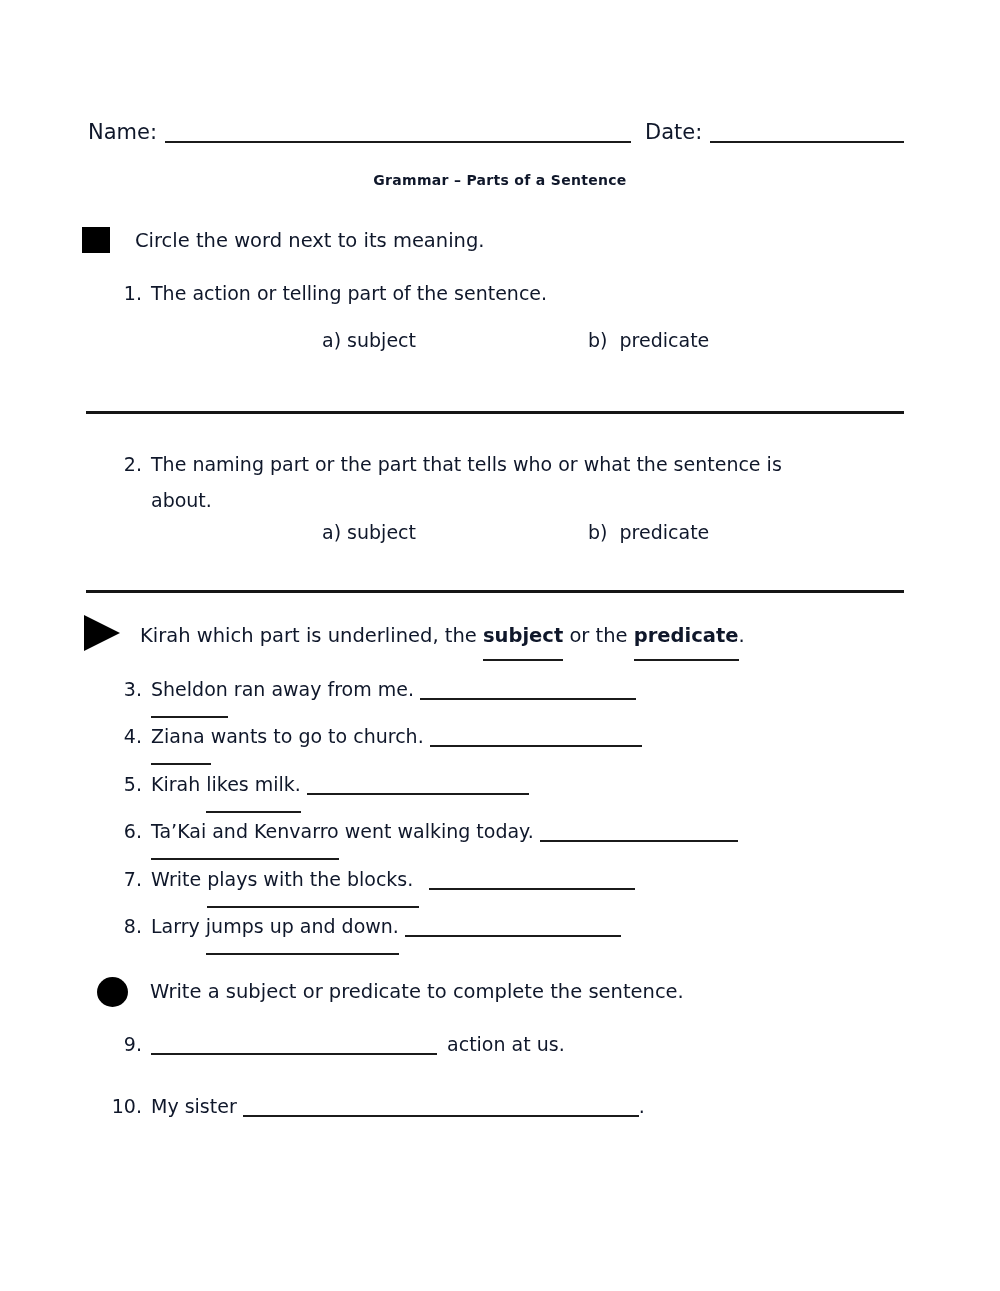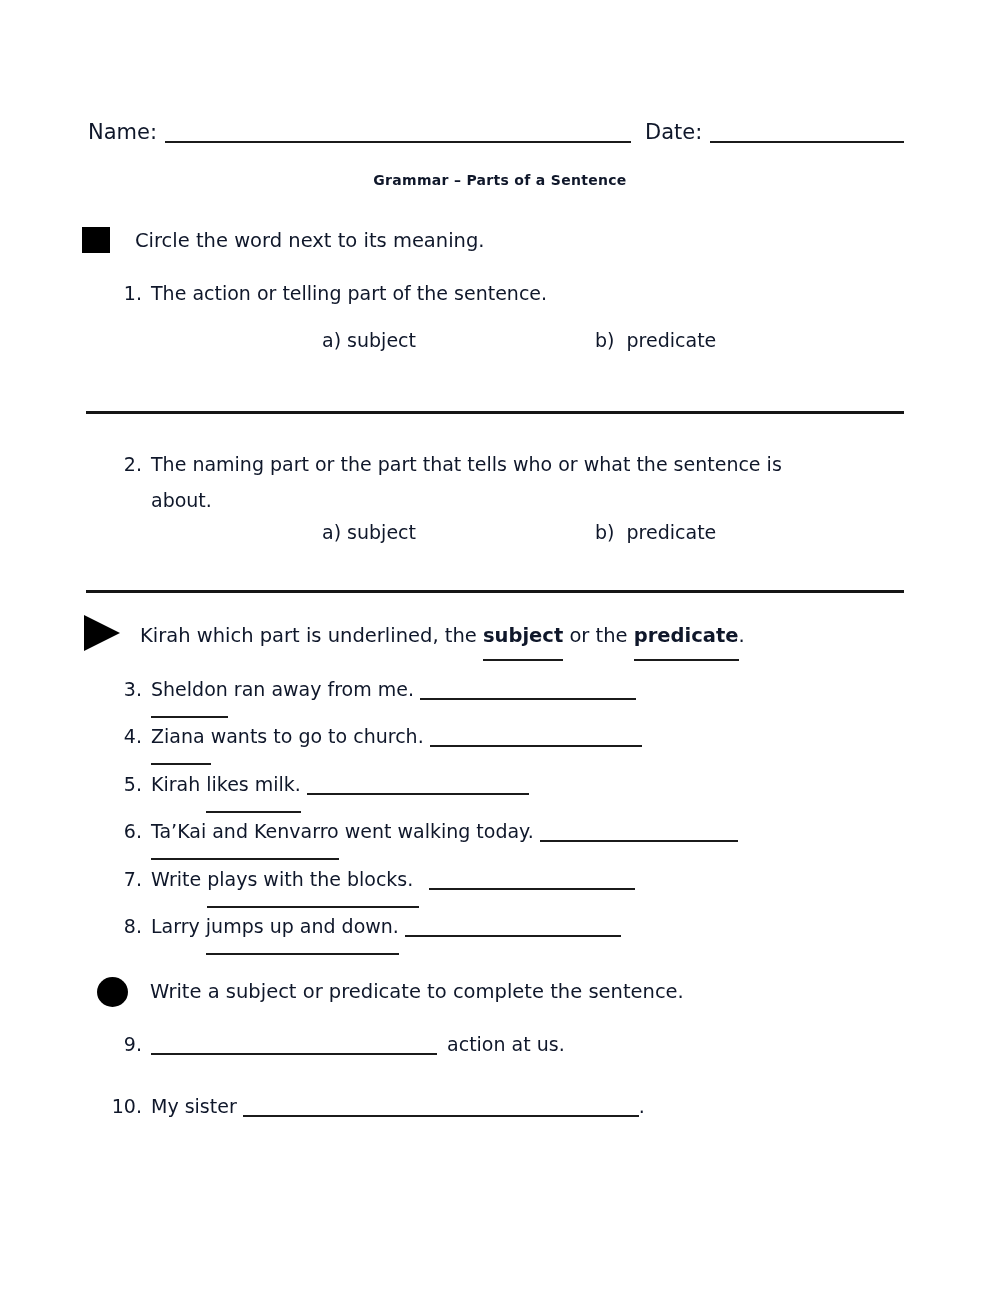--- a/index.html
+++ b/index.html
@@ -30,21 +30,21 @@
   
   .q{font-size:19px;left:108px;}
   .qnum{display:inline-block;width:34px;text-align:right;margin-right:9px;white-space:pre;}
   .q1{top:282px;}
   .q2{top:446px;line-height:36px;}
   .q2 .l2{display:block;margin-left:43px;}
   .opts{font-size:19px;}
   .opts1{top:329px;}
   .opts2{top:521px;}
   .opt-a{position:absolute;left:322px;white-space:pre;}
-  .opt-b{position:absolute;left:588px;white-space:pre;margin-left:7px;}
+  .opt-b{position:absolute;left:588px;white-space:pre;}
   .divider{position:absolute;left:86px;width:818px;height:0;border-top:3px solid #161616;}
   .divider1{top:411px;}
   .divider2{top:590px;}
   .ul{border-bottom:2px solid #1b1b1b;padding-bottom:16px;white-space:pre;}
   .q3{top:678px;} .q4{top:725px;} .q5{top:773px;}
   .q6{top:820px;} .q7{top:868px;} .q8{top:915px;}
   .b3{width:216px;margin-left:6px;} .b4{width:212px;margin-left:6px;}
   .b5{width:222px;margin-left:6px;} .b6{width:198px;margin-left:6px;}
   .b7{width:206px;margin-left:10px;} .b8{width:216px;margin-left:6px;}
   .q9{top:1033px;} .q10{top:1095px;}

